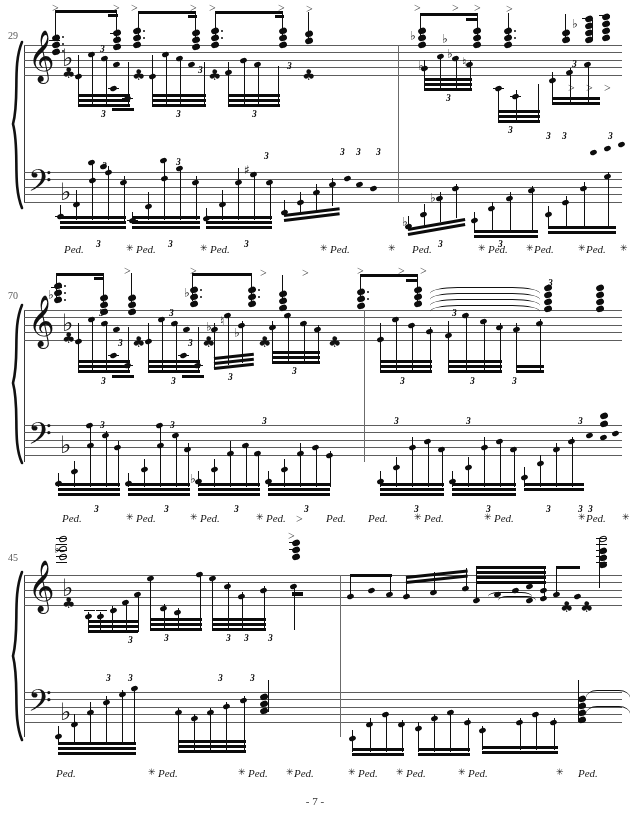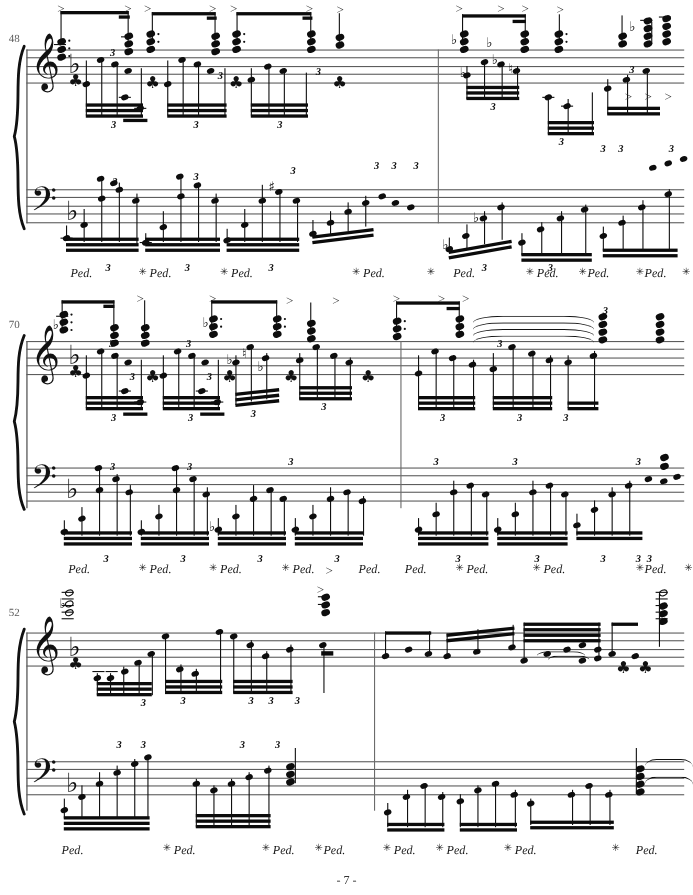--- a/index.html
+++ b/index.html
@@ -67,21 +67,21 @@
            font-family:"Liberation Serif",serif;font-size:11px;color:#333;}
 
   .grp{position:absolute;}
 </style>
 </head>
 <body>
 
 <div id="page">
 
   <div class="system" id="sys1" style="top:0;height:258px;">
-    <div class="measnum" style="left:8px;top:30px;">48</div>
+    <div class="measnum" style="left:8px;top:30px;">29</div>
 
     <div class="brace" style="top:40px;">
       <svg width="18" height="170" viewBox="0 0 18 170">
           <path d="M14 2 C4 26, 12 58, 5 84 C12 110, 4 144, 14 168" stroke="#111" stroke-width="2.6" fill="none" stroke-linecap="round"></path>
         </svg>
     </div>
     <div class="sysbar" style="left:24px;top:45px;height:158px;"></div>
 
     <div class="staff" style="top:45px;">
       <div class="ln l0"></div>
@@ -774,21 +774,21 @@
     <div class="pedstar" style="left:414px;top:248px;">✳</div>
     <div class="ped" style="left:424px;top:248px;">Ped.</div>
     <div class="pedstar" style="left:484px;top:248px;">✳</div>
     <div class="ped" style="left:494px;top:248px;">Ped.</div>
     <div class="pedstar" style="left:578px;top:248px;">✳</div>
     <div class="ped" style="left:586px;top:248px;">Ped.</div>
     <div class="pedstar" style="left:622px;top:248px;">✳</div>
   </div>
 
   <div class="system" id="sys3" style="top:530px;height:260px;">
-    <div class="measnum" style="left:8px;top:22px;">52</div>
+    <div class="measnum" style="left:8px;top:22px;">45</div>
 
     <div class="brace" style="top:40px;">
       <svg width="18" height="172" viewBox="0 0 18 172">
           <path d="M14 2 C4 28, 12 58, 5 86 C12 114, 4 146, 14 170" stroke="#111" stroke-width="2.6" fill="none" stroke-linecap="round"></path>
         </svg>
     </div>
     <div class="sysbar" style="left:24px;top:45px;height:162px;"></div>
 
     <div class="staff" style="top:45px;">
       <div class="ln l0"></div>

